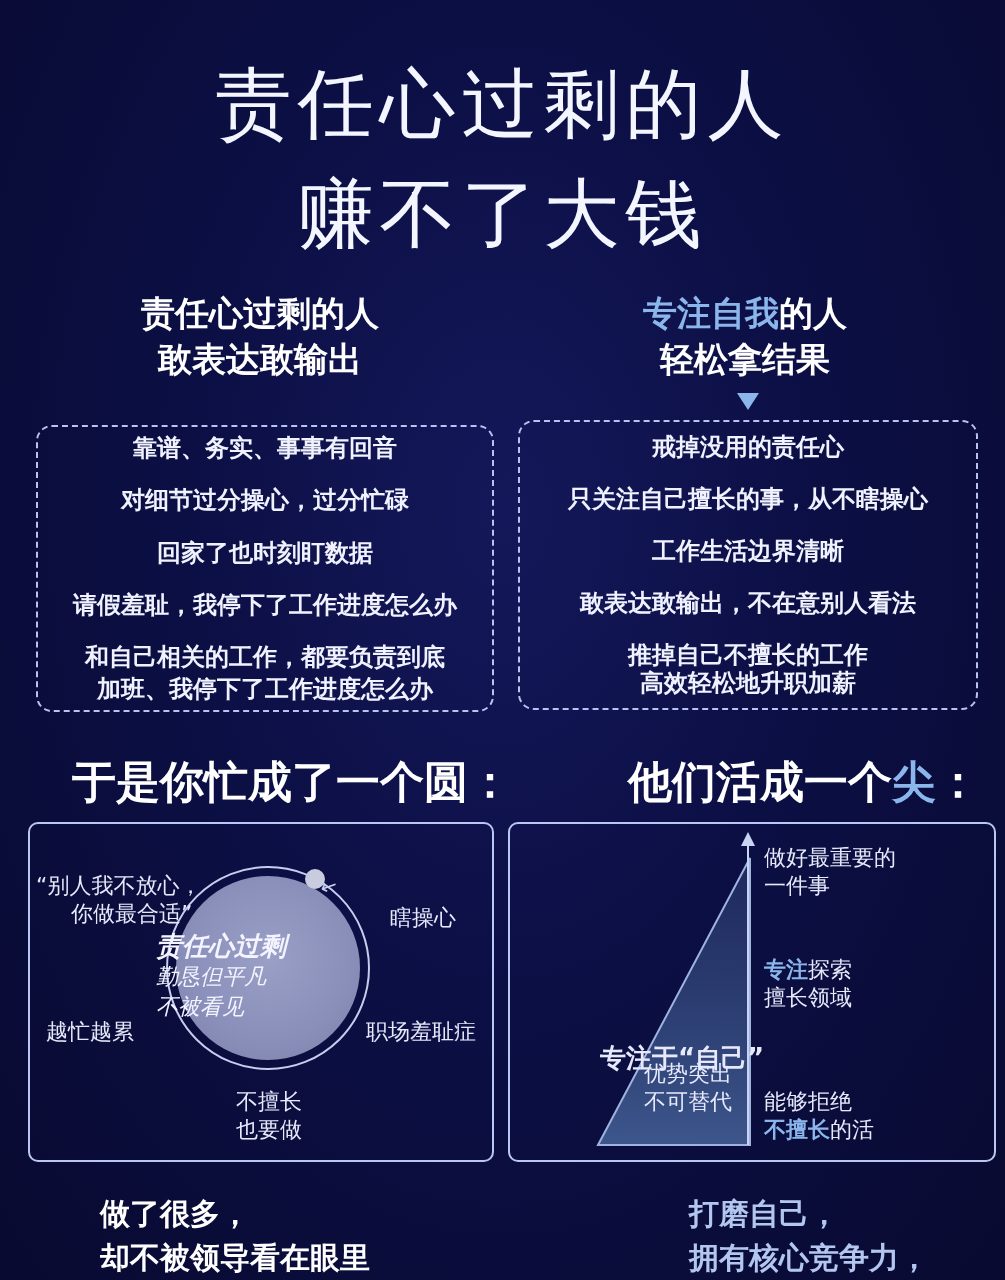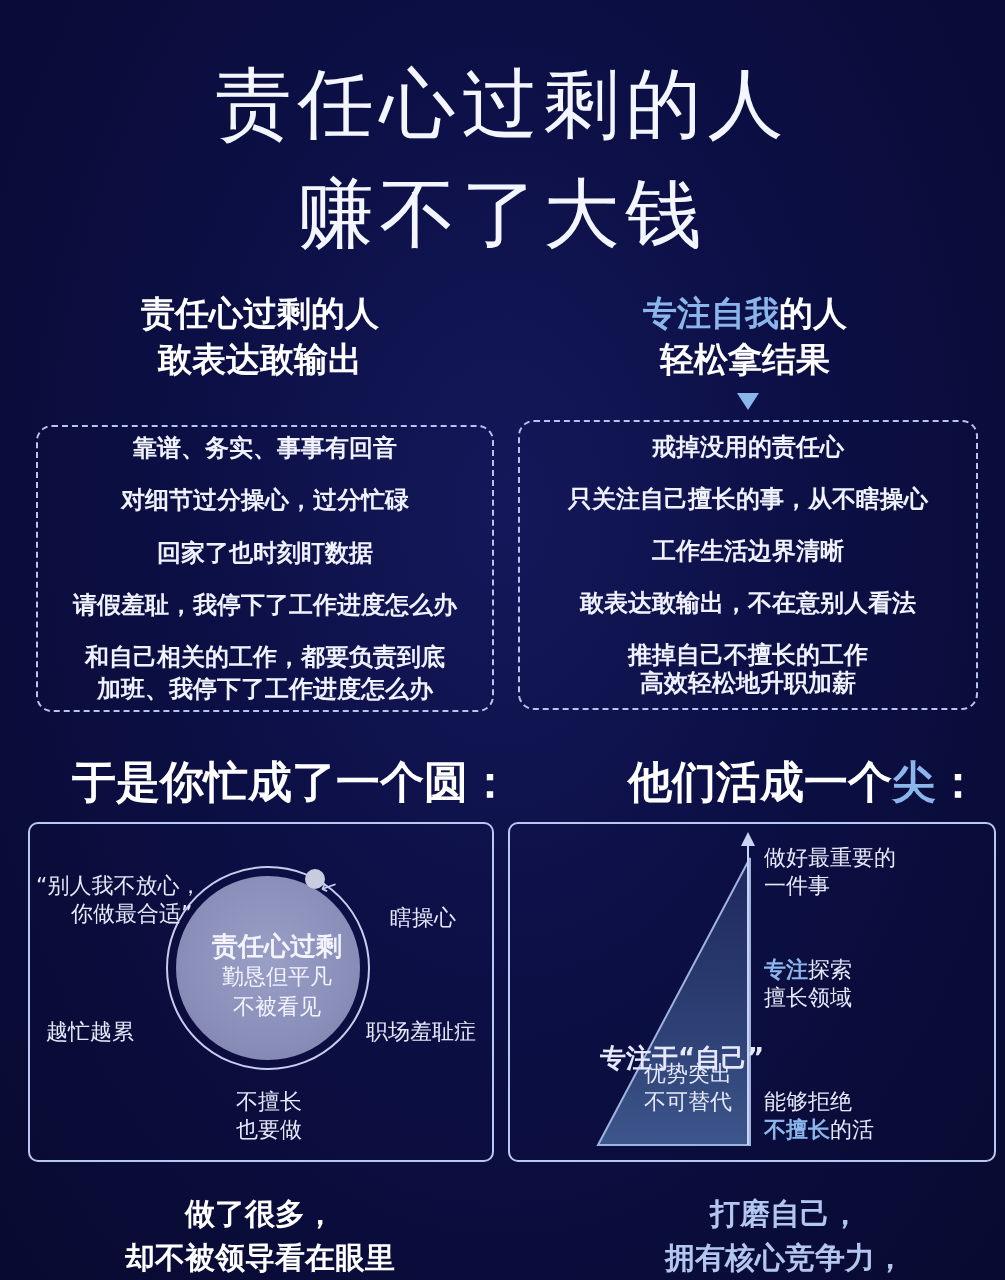--- a/index.html
+++ b/index.html
@@ -49,31 +49,31 @@
     .panel-right { left: 508px; top: 822px; width: 488px; height: 340px; }
     .ptext { font-size: 22px; line-height: 28px; color: #e6e9fb; white-space: nowrap; }
     .circle-outer {
       left: 166px; top: 866px; width: 204px; height: 204px; border-radius: 50%;
       border: 2px solid #c7cdef;
     }
     .circle-inner {
       left: 176px; top: 876px; width: 184px; height: 184px; border-radius: 50%;
       background: radial-gradient(circle at 50% 45%, #9a9fc6 0%, #8a8fba 60%, #7b80ab 100%);
     }
-    .circle-text { left: 175px; width: 204px; text-align: center; color: #f3f4ff; white-space: nowrap; }
+    .circle-text { left: 156px; width: 204px; color: #f3f4ff; white-space: nowrap; font-style: italic; }
     .ct1 { top: 930px; font-weight: bold; font-size: 26px; line-height: 32px; }
     .ct2 { top: 963px; font-size: 22px; line-height: 28px; }
     .ct3 { top: 993px; font-size: 22px; line-height: 28px; }
     .orbit-dot {
       left: 305px; top: 869px; width: 20px; height: 20px; border-radius: 50%; background: #c9ccdf;
     }
     .orbit-arrow { left: 320px; top: 876px; color: #c7cdef; font-size: 20px; line-height: 20px; transform: rotate(-20deg); }
-    .bottom-text { text-align: center; font-weight: bold; font-size: 30px; line-height: 44px; white-space: nowrap; }
+    .bottom-text { font-weight: bold; font-size: 30px; line-height: 44px; white-space: nowrap; }
     .bt-left { left: 100px; width: 320px; top: 1192px; color: #ffffff; }
-    .bt-right { left: 650px; width: 270px; top: 1192px; color: #b3c6f0; }
+    .bt-right { left: 689px; width: 270px; top: 1192px; color: #b3c6f0; }
   </style>
 </head>
 <body>
 
 <div class="page">
 
   <div class="abs main-title t1">责任心过剩的人</div>
   <div class="abs main-title t2">赚不了大钱</div>
 
   <div class="abs sub sub-left">

